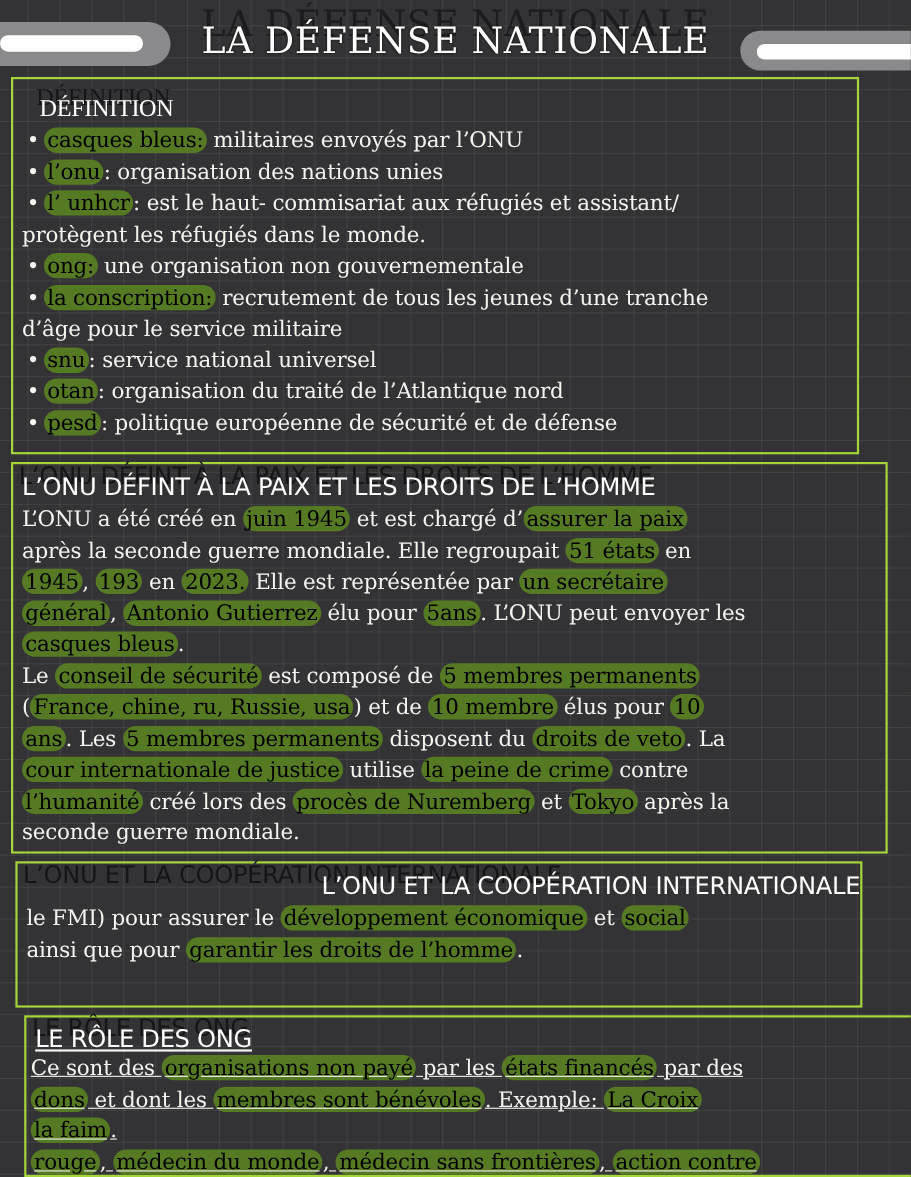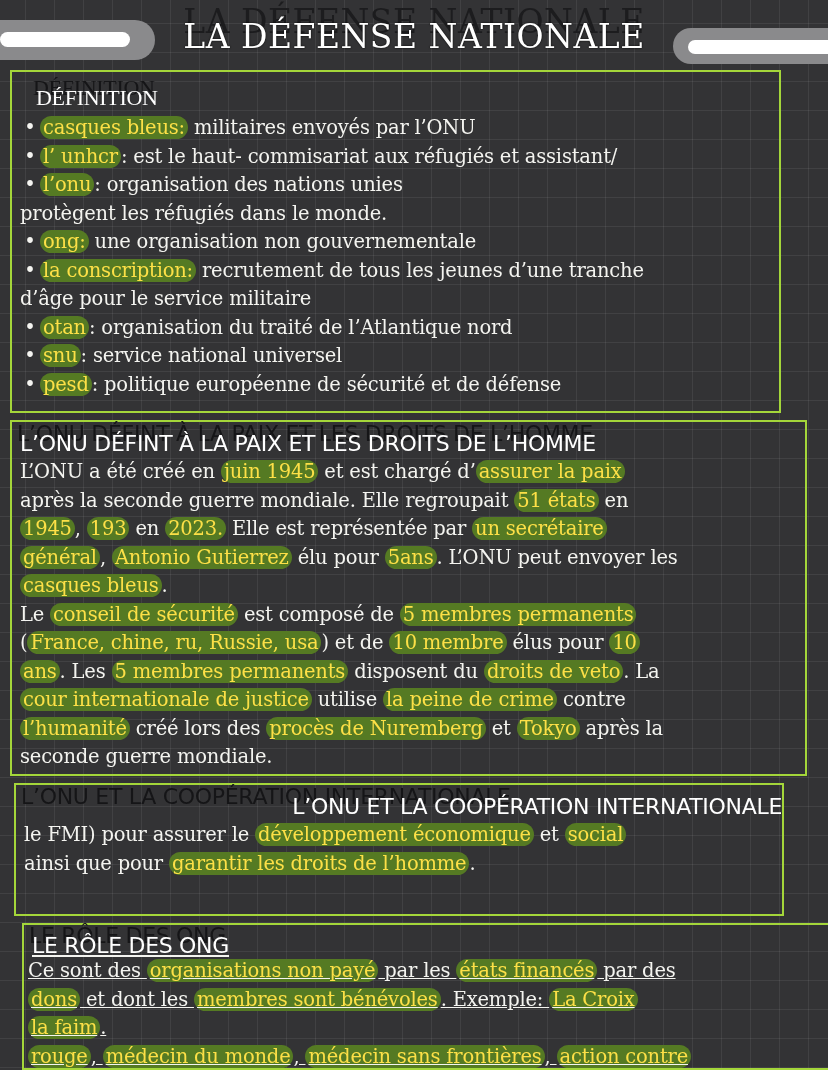--- a/index.html
+++ b/index.html
@@ -34,21 +34,21 @@
   }
   .box-head {
     position: relative; font-family: "DejaVu Sans", sans-serif; font-size: 22px;
     font-weight: normal; letter-spacing: -0.3px; color: #ffffff; white-space: nowrap;
     line-height: 28px;
   }
   .box-head .shadow { position: absolute; left: -3px; top: -10px; color: #151517; }
   .box-head .front { position: relative; }
   .text { font-size: 19.5px; line-height: 28.5px; letter-spacing: -0.2px; }
   .hl {
-    background: #557a23; color: #fde047; border-radius: 12px; padding: 0 3px;
+    background: #557a23; color: #000000; border-radius: 12px; padding: 0 3px;
   }
   .line { white-space: nowrap; }
   .bullet { display: inline-block; width: 20px; text-align: center; }
 
   #box1 { left: 10px; top: 70px; width: 771px; height: 343px; }
   #box1 .box-head { margin: 12px 14px 0 24px; font-family: Liberation Serif, serif; }
   #box1 .body { margin: 2px 0 0 8px; }
 
   #box2 { left: 10px; top: 420px; width: 797px; height: 356px; }
   #box2 .box-head { margin: 8px 0 0 8px; }
@@ -76,28 +76,28 @@
   <div class="title">LA DÉFENSE NATIONALE</div>
 </div>
 
 <section class="box" id="box1">
   <div class="box-head">
     <span class="shadow">DÉFINITION</span>
     <span class="front">DÉFINITION</span>
   </div>
   <div class="body text" id="def-body">
       <div class="line"><span class="bullet">•</span><span class="hl">casques bleus:</span><span> militaires envoyés par l’ONU</span></div>
+      <div class="line"><span class="bullet">•</span><span class="hl">l’onu</span><span>: organisation des nations unies</span></div>
       <div class="line"><span class="bullet">•</span><span class="hl">l’ unhcr</span><span>: est le haut- commisariat aux réfugiés et assistant/</span></div>
-      <div class="line"><span class="bullet">•</span><span class="hl">l’onu</span><span>: organisation des nations unies</span></div>
       <div class="line">protègent les réfugiés dans le monde.</div>
       <div class="line"><span class="bullet">•</span><span class="hl">ong:</span><span> une organisation non gouvernementale</span></div>
       <div class="line"><span class="bullet">•</span><span class="hl">la conscription:</span><span> recrutement de tous les jeunes d’une tranche</span></div>
       <div class="line">d’âge pour le service militaire</div>
+      <div class="line"><span class="bullet">•</span><span class="hl">snu</span><span>: service national universel</span></div>
       <div class="line"><span class="bullet">•</span><span class="hl">otan</span><span>: organisation du traité de l’Atlantique nord</span></div>
-      <div class="line"><span class="bullet">•</span><span class="hl">snu</span><span>: service national universel</span></div>
       <div class="line"><span class="bullet">•</span><span class="hl">pesd</span><span>: politique européenne de sécurité et de défense</span></div>
     </div>
 </section>
 
 <section class="box" id="box2">
   <div class="box-head">
     <span class="shadow">L’ONU DÉFINT À LA PAIX ET LES DROITS DE L’HOMME</span>
     <span class="front">L’ONU DÉFINT À LA PAIX ET LES DROITS DE L’HOMME</span>
   </div>
   <div class="body text">

